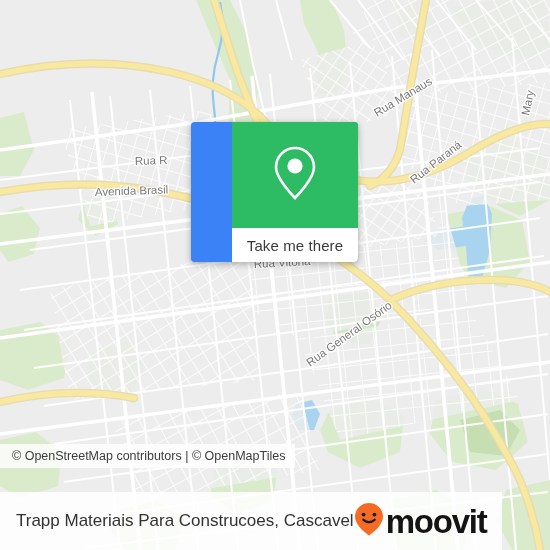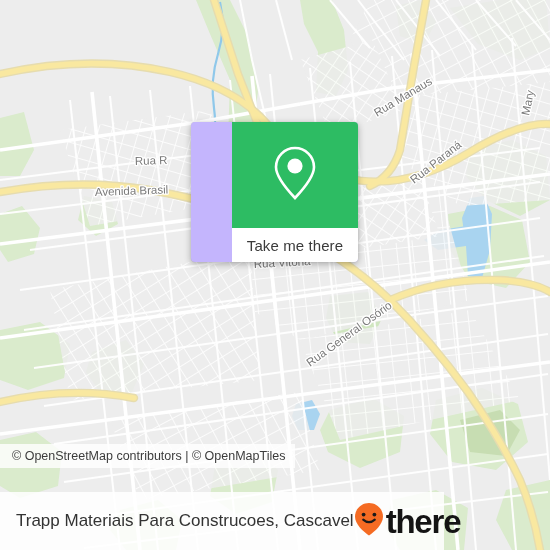--- a/index.html
+++ b/index.html
@@ -37,21 +37,21 @@
     stroke-linejoin: round;
   }
 
   
   .card {
     position: absolute;
     left: 191px; top: 122px;
     width: 167px; height: 140px;
     border-radius: 4px;
     overflow: hidden;
-    background: #c4b5fd;
+    background: #3b82f6;
     box-shadow: 0 2px 7px rgba(0,0,0,0.30), 0 0 1px rgba(0,0,0,0.18);
     padding-left: 41px;
   }
   .card-top {
     height: 106px;
     background: #2DBC63;
     display: flex;
     align-items: center;
     justify-content: center;
   }
@@ -83,21 +83,21 @@
     font-size: 12.5px;
     color: #3C3C3C;
     white-space: nowrap;
     font-family: "Liberation Sans", sans-serif;
   }
 
   
   .bottom-bar {
     position: absolute;
     left: 0; top: 492px;
-    width: 444px; height: 58px;
+    width: 502px; height: 58px;
     background: rgba(255,255,255,0.86);
     display: flex;
     align-items: center;
     justify-content: space-between;
     padding: 0 18px 0 16px;
   }
   .place-title {
     font-size: 17px;
     color: #333333;
     white-space: nowrap;
@@ -295,17 +295,17 @@
     <div class="place-title">Trapp Materiais Para Construcoes, Cascavel</div>
     <div class="brand">
       <span>
         <svg width="30" height="34" viewBox="0 0 30 34" xmlns="http://www.w3.org/2000/svg">
           <path d="M15 1 C7.3 1 1 7.1 1 14.6 C1 22.4 9.6 30.2 15 33.4 C20.4 30.2 29 22.4 29 14.6 C29 7.1 22.7 1 15 1 Z" fill="#F56B23"></path>
           <circle cx="9.6" cy="12.6" r="1.9" fill="#1A1A1A"></circle>
           <circle cx="20.4" cy="12.6" r="1.9" fill="#1A1A1A"></circle>
           <path d="M9.2 17.6 Q15 22.8 20.8 17.6" fill="none" stroke="#1A1A1A" stroke-width="2.1" stroke-linecap="round"></path>
         </svg>
       </span>
-      <span class="brand-word">there</span>
+      <span class="brand-word">moovit</span>
     </div>
   </div>
 
 </div>
 
 </body></html>

